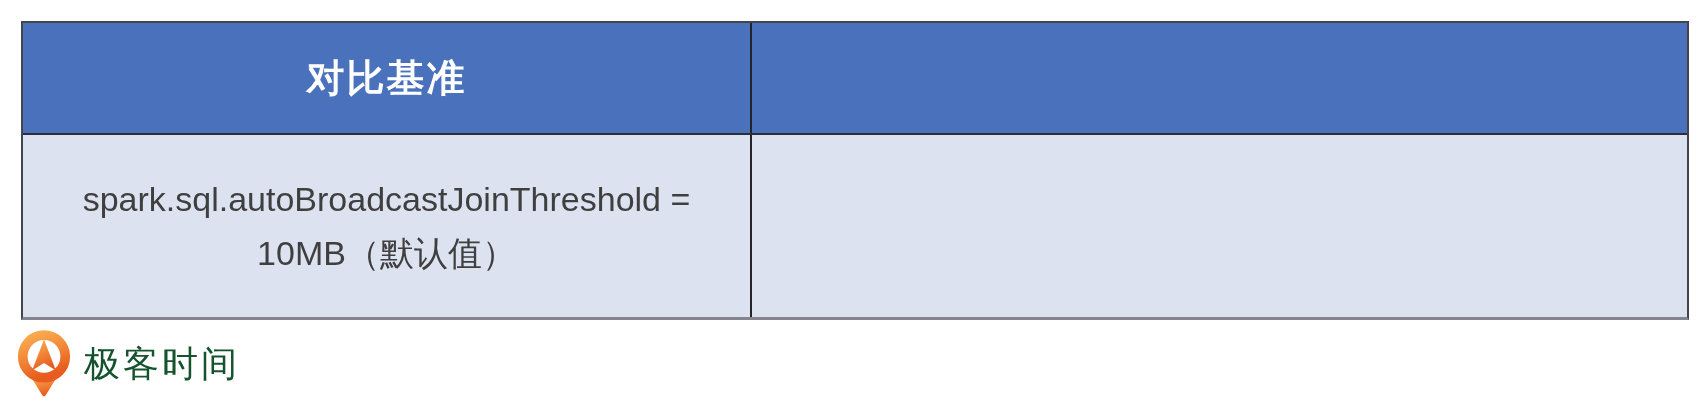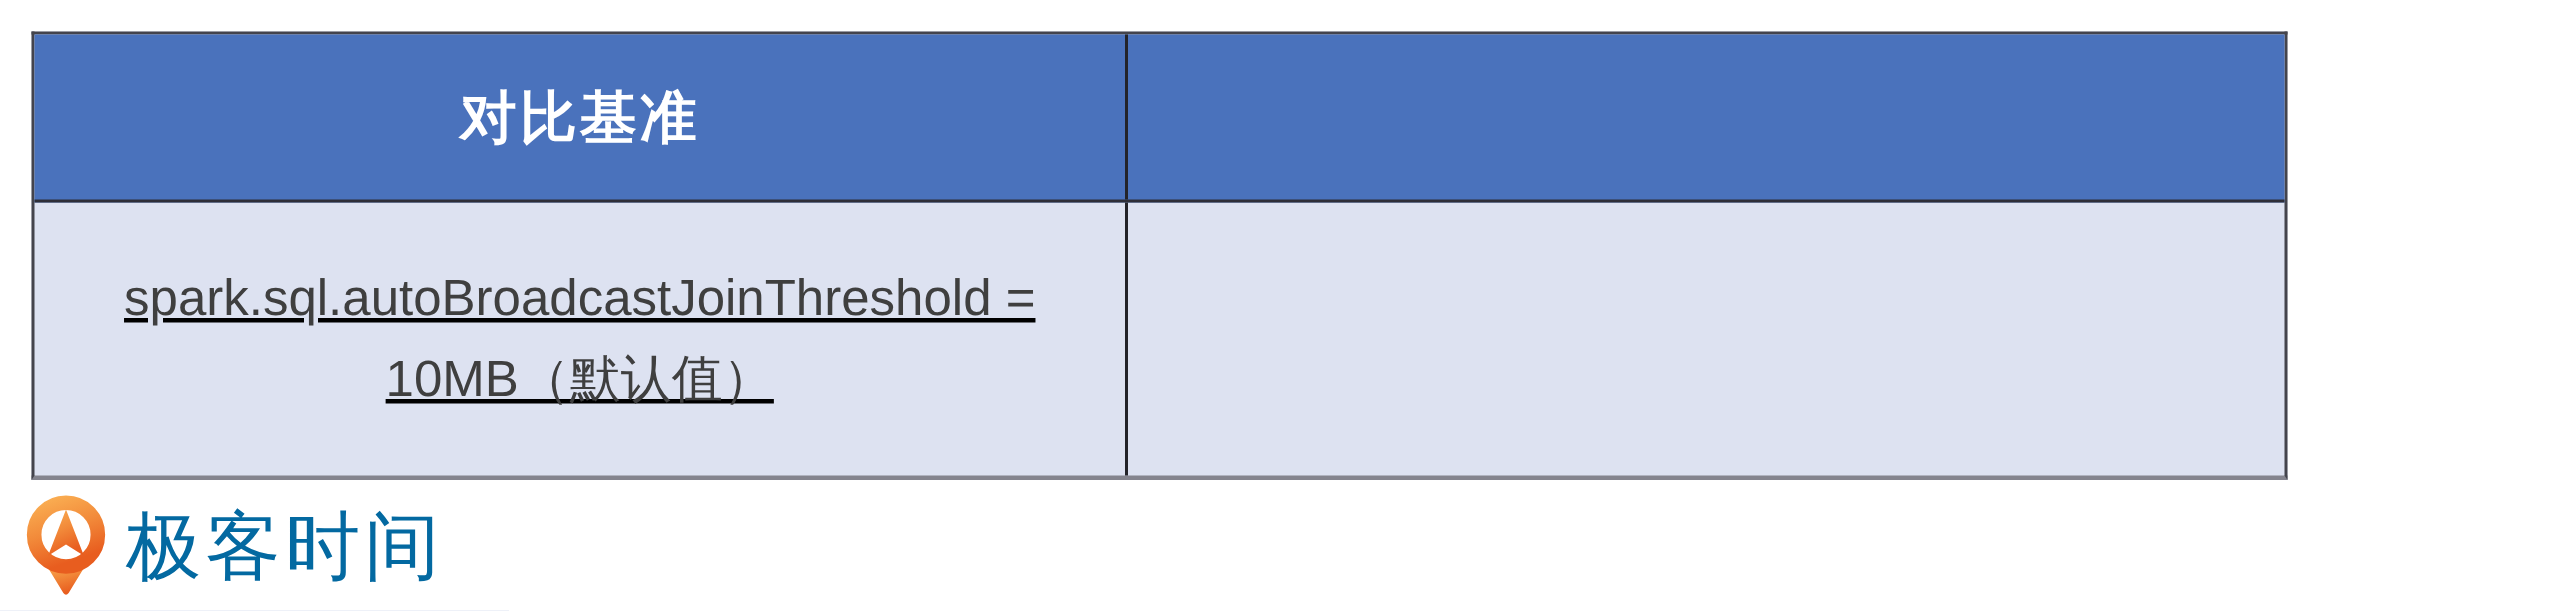--- a/index.html
+++ b/index.html
@@ -6,35 +6,35 @@
   body {
     width: 1701px; height: 407px;
     background: #ffffff;
     font-family: "Liberation Sans", sans-serif;
     position: relative;
     overflow: hidden;
   }
   .comparison-table {
     position: absolute;
     left: 21px; top: 21px;
-    width: 1504px; height: 299px;
+    width: 1668px; height: 299px;
     box-sizing: border-box;
     border: 2px solid #44444c;
     border-bottom: 3px solid #84848e;
     display: flex;
     flex-direction: column;
     background: #DDE2F1;
   }
   .t-row { display: flex; flex: none; width: 100%; }
   .t-row.header {
     height: 110px;
     background: #4A72BC;
     border-bottom: 2px solid #2e2e38;
   }
-  .t-row.body { flex: 1; text-decoration: underline; }
+  .t-row.body { flex: 1; }
   .t-cell {
     display: flex;
     align-items: center;
     justify-content: center;
     text-align: center;
     box-sizing: border-box;
     padding: 0 12px;
   }
   .col-left  { width: 729px; border-right: 2px solid #232329; flex: none; }
   .col-right { flex: 1; }
@@ -50,22 +50,22 @@
     line-height: 1.6;
   }
   .logo {
     position: absolute;
     left: 15px; top: 329px;
     display: flex;
     align-items: center;
   }
   .logo-icon { width: 58px; height: 69px; flex: none; }
   .logo-text {
-    font-size: 50px;
-    color: #0369a1;
+    font-size: 36px;
+    color: #14532d;
     font-weight: 500;
     letter-spacing: 3px;
     margin-left: 11px;
     line-height: 1;
   }
 </style>
 </head>
 <body>
 
 <div class="comparison-table">

